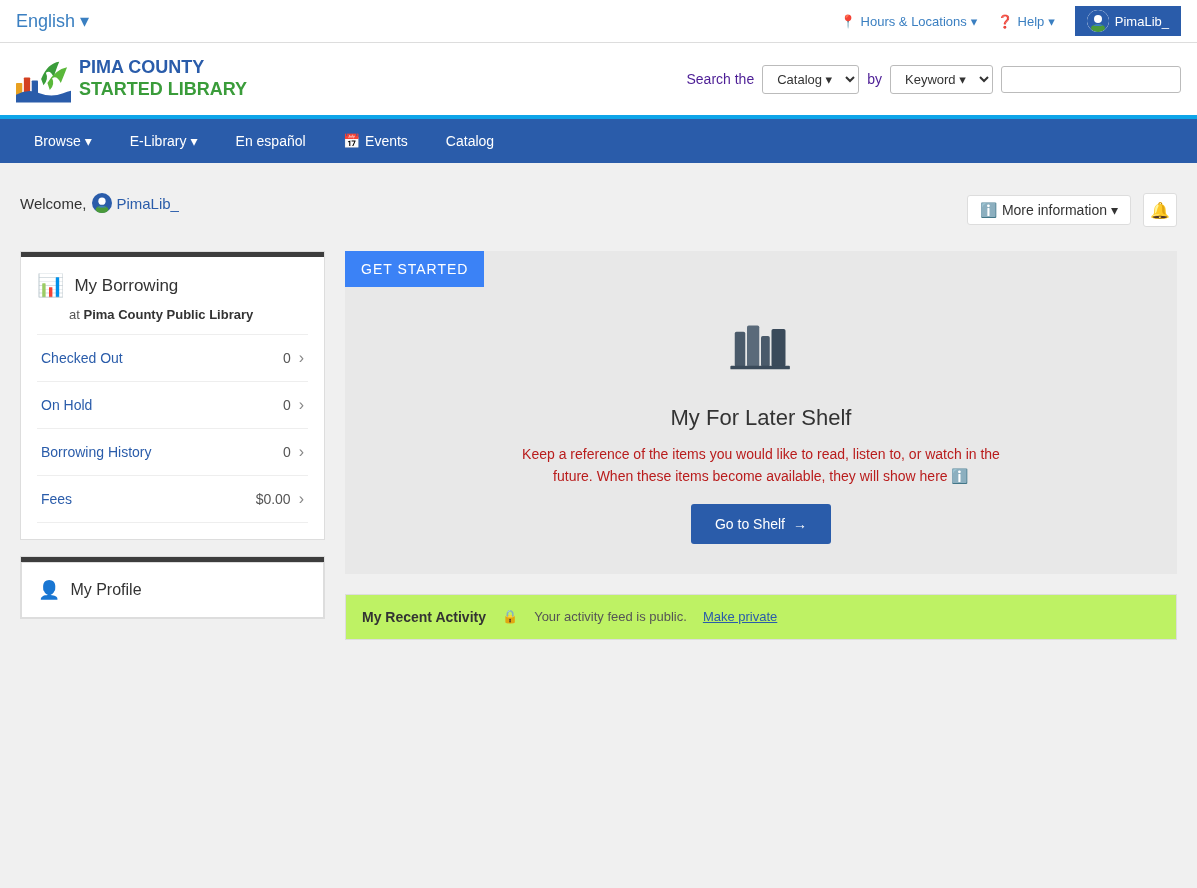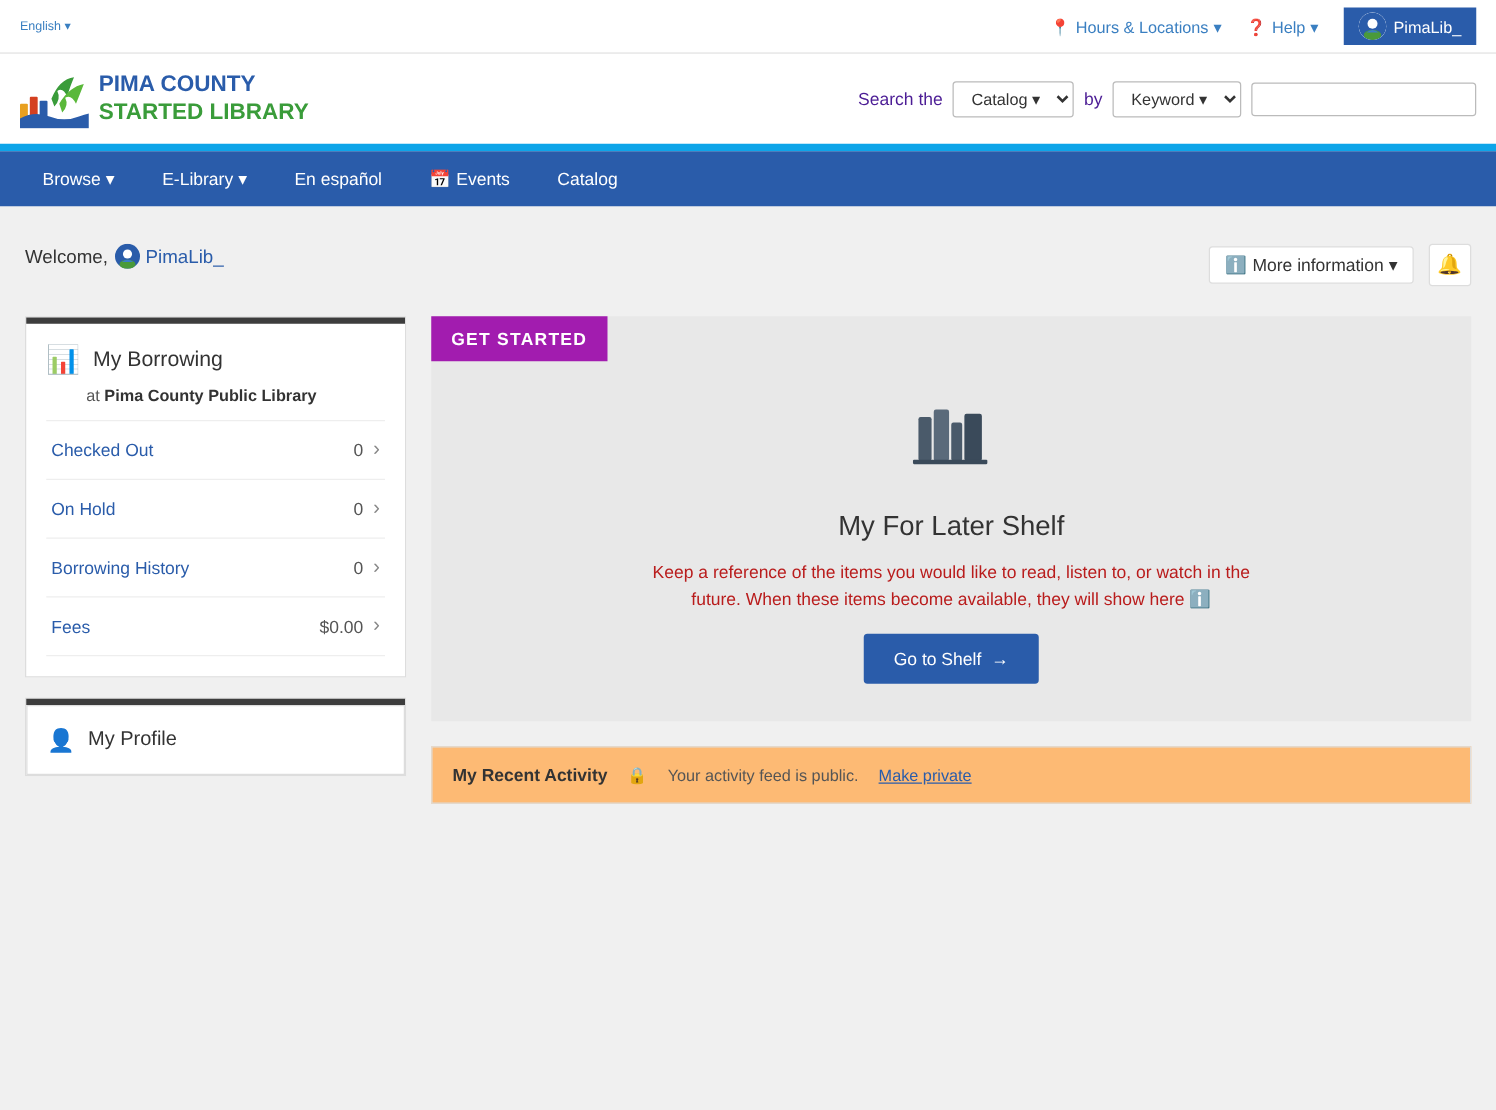--- a/index.html
+++ b/index.html
@@ -7,21 +7,21 @@
 
     
     .top-bar {
       display: flex;
       align-items: center;
       justify-content: space-between;
       background: #fff;
       padding: 6px 16px;
       border-bottom: 1px solid #ddd;
     }
-    .top-bar-left { color: #3a7fc1; font-size: 10px; cursor: pointer; }
+    .top-bar-left { color: #3a7fc1; font-size: 18px; cursor: pointer; }
     .top-bar-right { display: flex; align-items: center; gap: 20px; }
     .top-bar-link { color: #3a7fc1; font-size: 13px; cursor: pointer; display: flex; align-items: center; gap: 4px; }
     .top-bar-user {
       background: #2a5caa;
       color: #fff;
       padding: 4px 12px;
       display: flex;
       align-items: center;
       gap: 6px;
       font-size: 13px;
@@ -35,21 +35,21 @@
       overflow: hidden;
     }
 
     
     .header {
       background: #fff;
       padding: 12px 16px;
       display: flex;
       align-items: center;
       gap: 20px;
-      border-bottom: 6px solid #0ea5e9;
+      border-bottom: 4px solid #0ea5e9;
       justify-content: flex-end;
     }
     .logo { display: flex; align-items: center; gap: 8px; }
     .logo-text { font-size: 18px; font-weight: bold; color: #2a5caa; line-height: 1.2; }
     .logo-text span { color: #3a9c3a; }
     .search-bar { display: flex; align-items: center; gap: 8px; margin-left: auto; }
     .search-label { font-size: 14px; color: #4c1d95; }
     .search-select {
       border: 1px solid #bbb;
       border-radius: 3px;
@@ -177,25 +177,25 @@
 
     
     .right-content {}
 
     
     .get-started-panel {
       background: #e8e8e8;
       margin-bottom: 20px;
     }
     .get-started-header {
-      background: #a21caf;
+      background: #3b82f6;
       color: #fff;
       padding: 10px 16px;
       font-size: 14px;
-      font-weight: bold;
+      font-weight: normal;
       letter-spacing: 1px;
       display: inline-block;
     }
     .get-started-body {
       padding: 30px 20px;
       text-align: center;
     }
     .shelf-icon { font-size: 52px; color: #4a5a6a; margin-bottom: 16px; display: block; }
     .shelf-title { font-size: 22px; color: #333; margin-bottom: 12px; }
     .shelf-desc { font-size: 14px; color: #b91c1c; max-width: 500px; margin: 0 auto 16px; line-height: 1.6; }
@@ -205,25 +205,25 @@
       border: none;
       padding: 12px 24px;
       font-size: 14px;
       cursor: pointer;
       border-radius: 3px;
       display: inline-flex; align-items: center; gap: 8px;
     }
 
     
     .recent-activity {
-      background: #fdba74;
+      background: #bef264;
       border: 1px solid #ddd;
       padding: 14px 16px;
       display: flex;
-      align-items: flex-end;
+      align-items: flex-start;
       gap: 16px;
       font-size: 13px;
       color: #555;
     }
     .activity-title { font-size: 14px; color: #333; font-weight: bold; }
     .activity-link { color: #2a5caa; text-decoration: underline; cursor: pointer; }
     .lock-icon { color: #666; }
 
     
     .logo-svg { width: 55px; height: 48px; }

